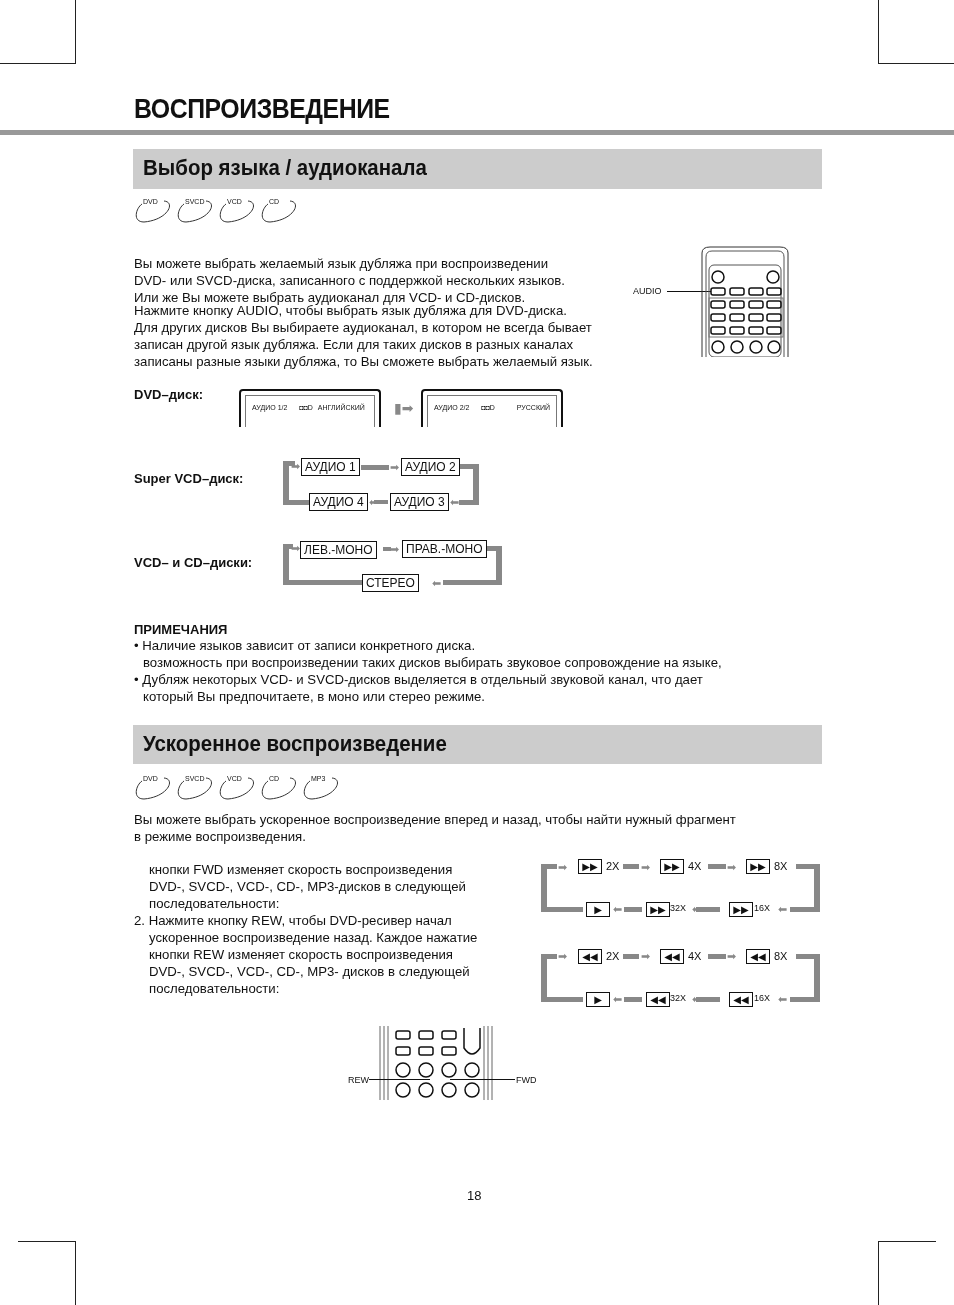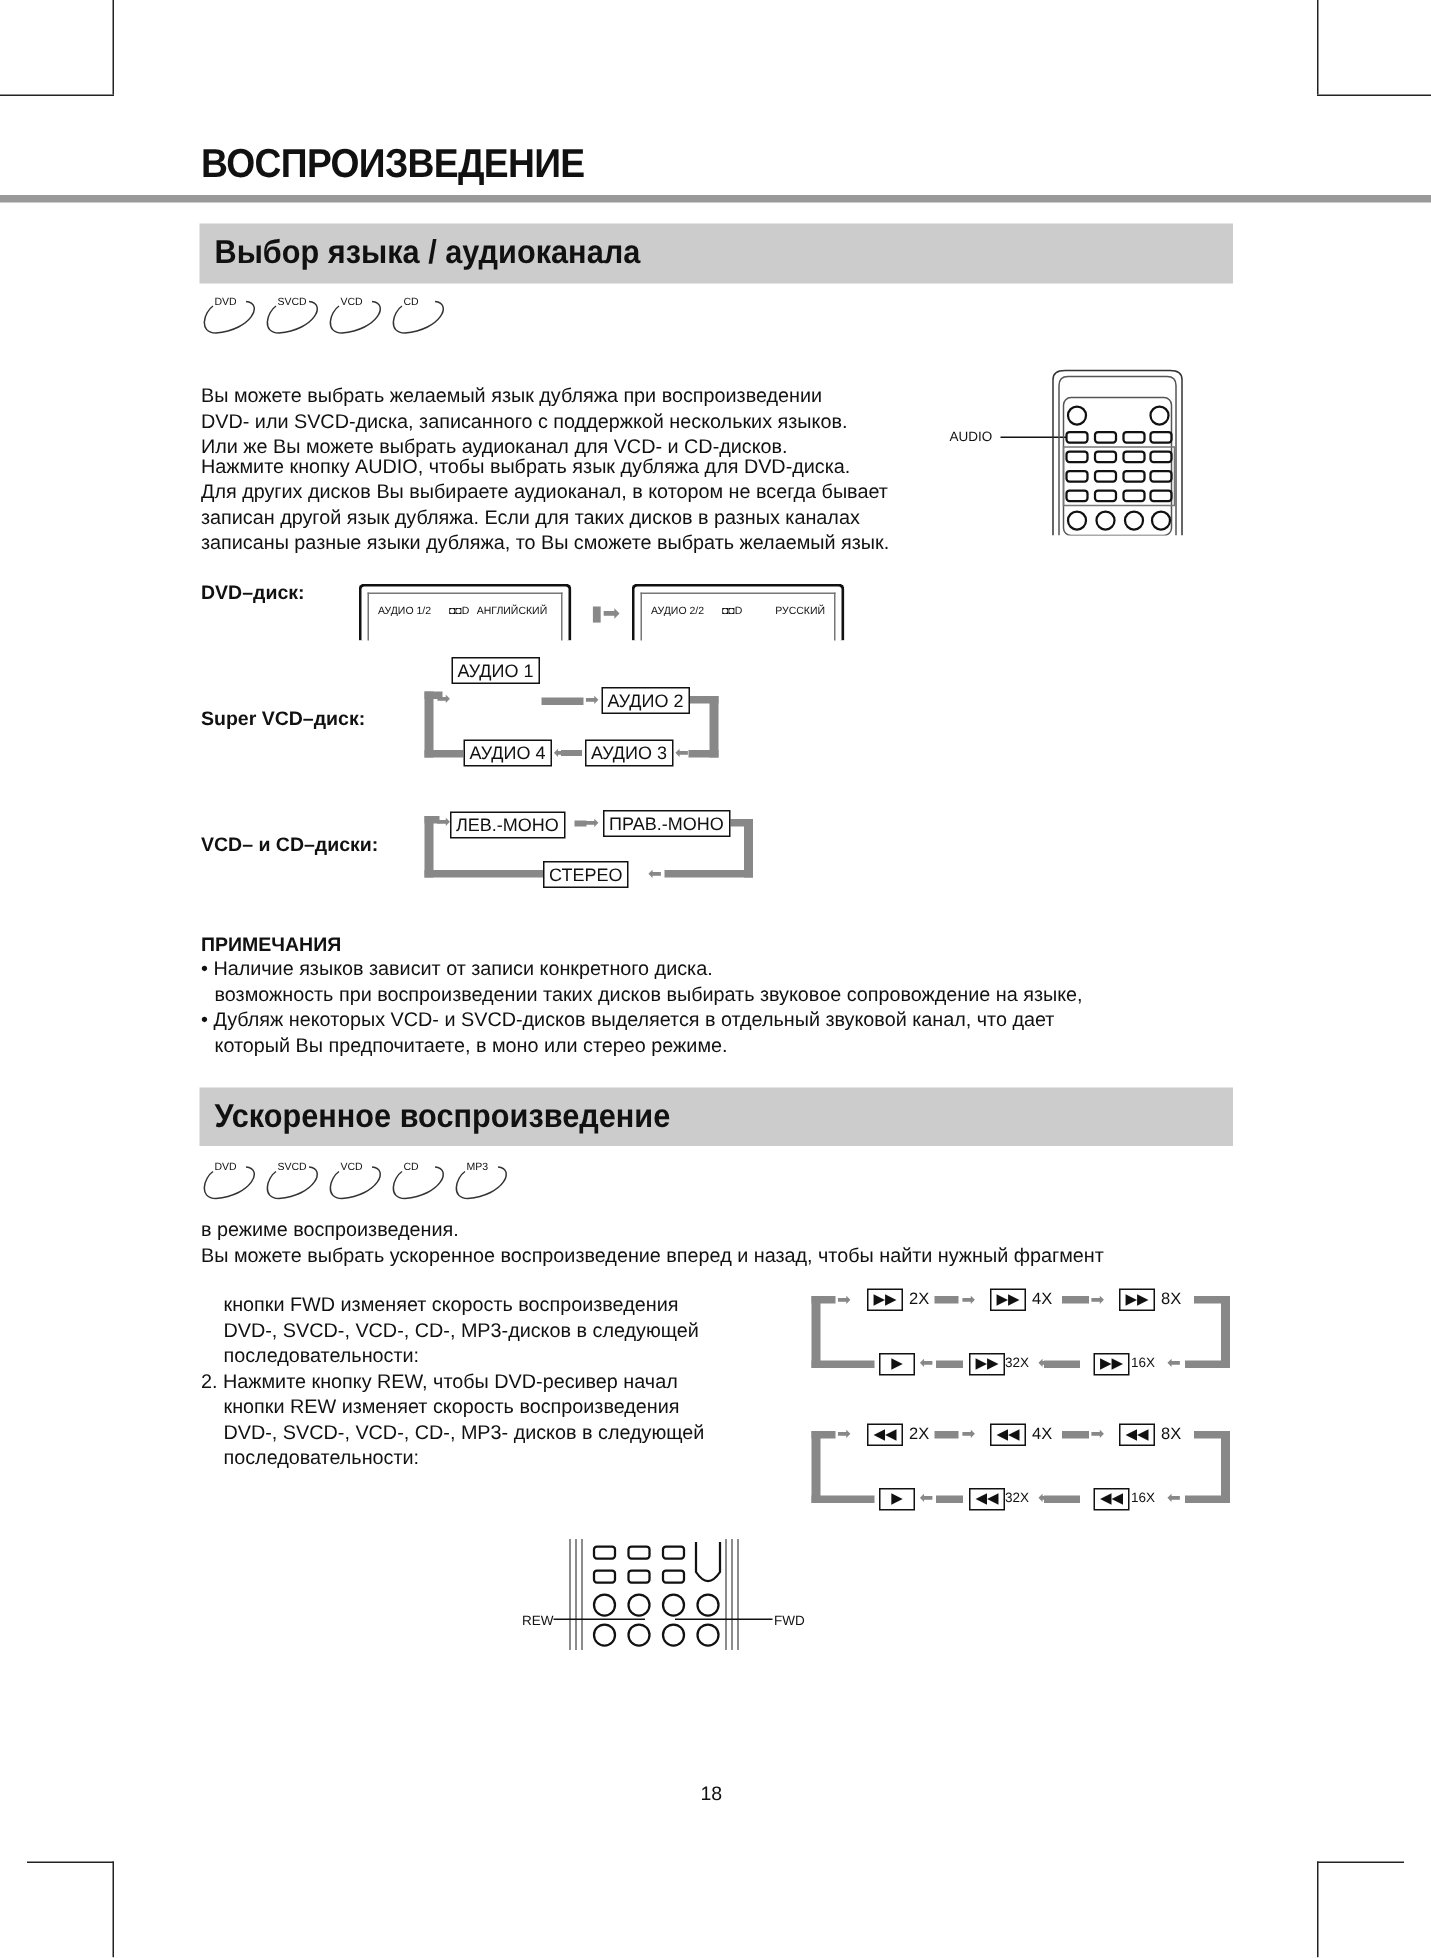--- a/index.html
+++ b/index.html
@@ -141,21 +141,21 @@
   <div class="bar" style="left:283px;top:500px;width:26px;height:5px;"></div>
   <div class="bar" style="left:361px;top:465px;width:28px;height:5px;"></div>
   <div class="bar" style="left:459px;top:464px;width:20px;height:5px;"></div>
   <div class="bar" style="left:473px;top:464px;width:6px;height:41px;"></div>
   <div class="bar" style="left:459px;top:500px;width:20px;height:5px;"></div>
   <div class="bar" style="left:374px;top:500px;width:14px;height:4px;"></div>
   <div class="arr" style="left:291px;top:461px;">➡</div>
   <div class="arr" style="left:390px;top:462px;">➡</div>
   <div class="arr" style="left:450px;top:497px;">⬅</div>
   <div class="arr" style="left:369px;top:497px;">⬅</div>
-  <div class="box" style="left:301px;top:438px;">АУДИО 1</div>
+  <div class="box" style="left:301px;top:458px;">АУДИО 1</div>
   <div class="box" style="left:401px;top:458px;">АУДИО 2</div>
   <div class="box" style="left:390px;top:493px;">АУДИО 3</div>
   <div class="box" style="left:309px;top:493px;">АУДИО 4</div>
 </div>
 
 <div class="abs lbl" style="left:134px;top:555px;">VCD– и CD–диски:</div>
 <div>
   <div class="bar" style="left:283px;top:544px;width:6px;height:41px;"></div>
   <div class="bar" style="left:283px;top:544px;width:10px;height:5px;"></div>
   <div class="bar" style="left:283px;top:580px;width:80px;height:5px;"></div>
@@ -210,29 +210,30 @@
     </div>
   <div class="disc">
       <svg width="40" height="26">
         <path d="M30 3 C42 4 34 22 10 24 C-2 24 2 10 8 6" fill="none" stroke="#333"></path>
       </svg>
       <span>MP3</span>
     </div>
 </div>
 
 <div class="abs p" style="left:134px;top:811px;">
+  <div>Вы можете выбрать ускоренное воспроизведение вперед и назад, чтобы найти нужный фрагмент</div>
   <div>в режиме воспроизведения.</div>
-  <div>Вы можете выбрать ускоренное воспроизведение вперед и назад, чтобы найти нужный фрагмент</div>
 </div>
 
 <div class="abs p" style="left:134px;top:861px;">
   <div style="padding-left:15px;">кнопки FWD изменяет скорость воспроизведения</div>
   <div style="padding-left:15px;">DVD-, SVCD-, VCD-, CD-, MP3-дисков в следующей</div>
   <div style="padding-left:15px;">последовательности:</div>
   <div>2. Нажмите кнопку REW, чтобы DVD-ресивер начал</div>
+  <div style="padding-left:15px;">ускоренное воспроизведение назад. Каждое нажатие</div>
   <div style="padding-left:15px;">кнопки REW изменяет скорость воспроизведения</div>
   <div style="padding-left:15px;">DVD-, SVCD-, VCD-, CD-, MP3- дисков в следующей</div>
   <div style="padding-left:15px;">последовательности:</div>
 </div>
 
 <div>
   <div class="bar" style="left:541px;top:864px;width:6px;height:48px;"></div>
   <div class="bar" style="left:541px;top:864px;width:16px;height:5px;"></div>
   <div class="bar" style="left:541px;top:907px;width:42px;height:5px;"></div>
   <div class="bar" style="left:623px;top:864px;width:16px;height:5px;"></div>

